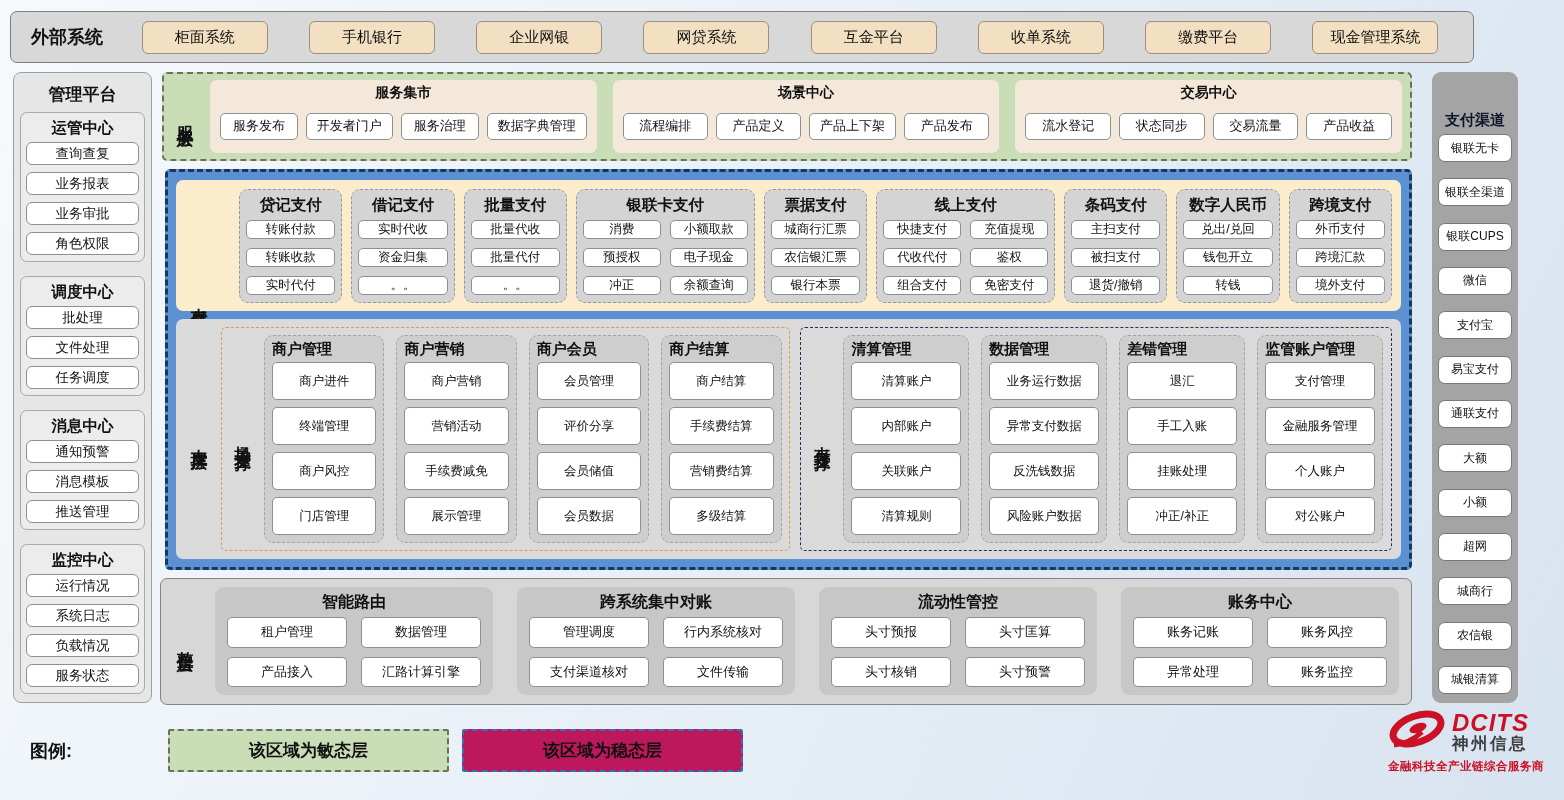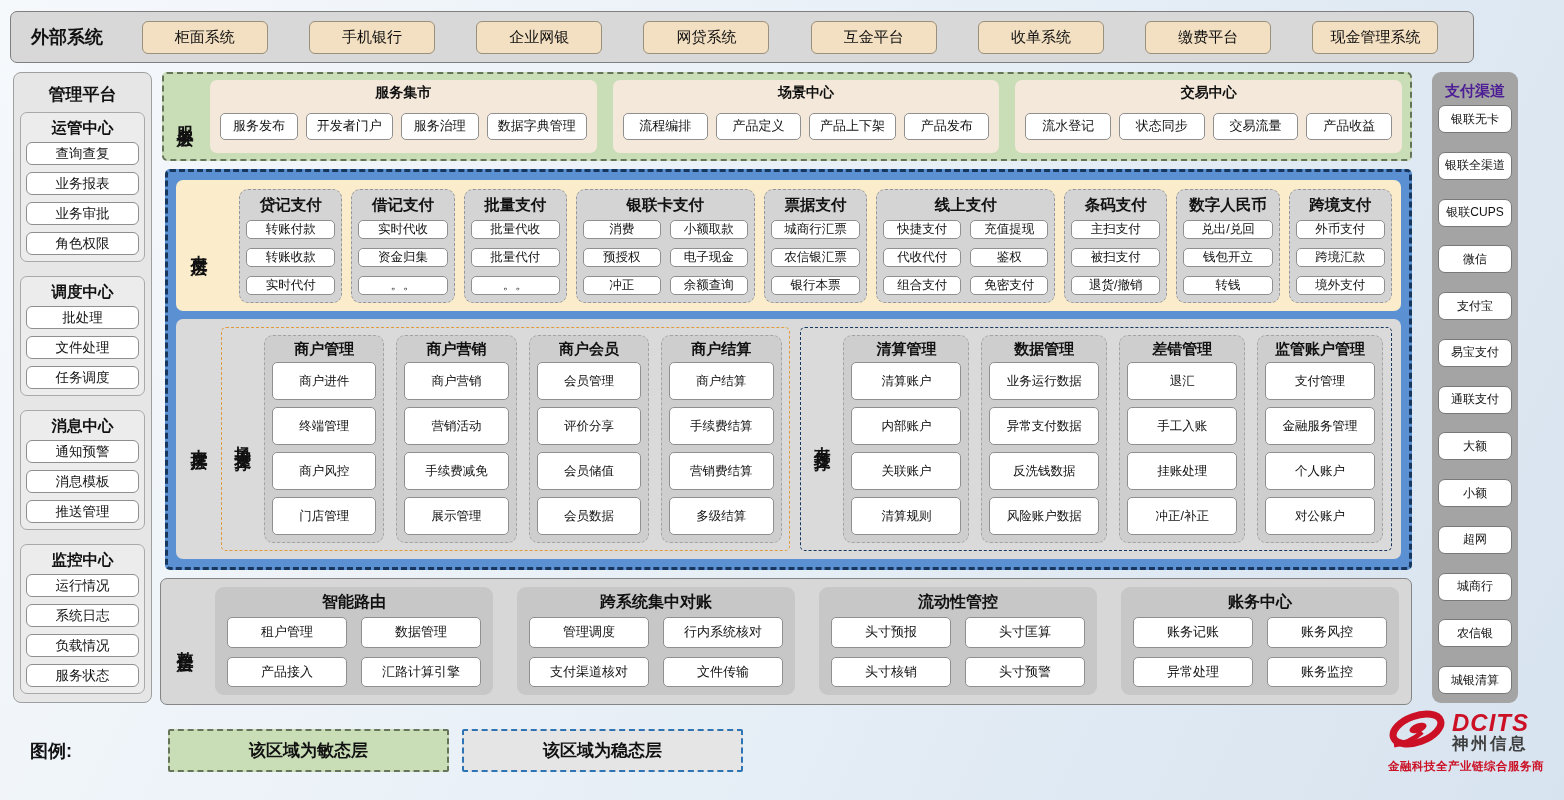--- a/index.html
+++ b/index.html
@@ -64,21 +64,21 @@
   .svc-chip { height:27px; padding:0 10px; flex:1; font-size:13px; border-radius:5px; }
 
   
   .stable-box {
     position:absolute; left:165px; top:169px; width:1247px; height:401px;
     background:#5b90d2; border:3px dashed #17375e; border-radius:5px;
     padding:8px; display:flex; flex-direction:column; gap:8px;
   }
 
   
-  .payment-layer { background:#fbedcb; border-radius:7px; height:166px; display:flex; align-items:center; padding:8px 9px; gap:26px; }
+  .payment-layer { background:#fbedcb; border-radius:7px; height:166px; display:flex; align-items:flex-end; padding:8px 9px; gap:26px; }
   .payment-layer .vlabel { width:28px; }
   .pay-cols { flex:1; display:flex; gap:9px; }
   .pay-col {
     flex:1; background:#d4d4d4; border:1.6px dashed #979797; border-radius:9px;
     padding:4px 6px 7px; display:flex; flex-direction:column;
   }
   .pay-col[data-cols="2"] { flex:1.85; }
   .pay-col-title { text-align:center; font-weight:bold; font-size:15.5px; padding:1px 0 4px; white-space:nowrap; }
   .pay-items { flex:1; display:grid; grid-template-columns:1fr; gap:9px; }
   .pay-col[data-cols="2"] .pay-items { grid-template-columns:1fr 1fr; }
@@ -90,21 +90,21 @@
   .support-sections { flex:1; display:flex; gap:10px; }
   .support-section { flex:1; border-radius:5px; display:flex; padding:7px 8px; gap:8px; }
   .support-section[data-variant="orange"] { border:1.8px dashed #e19a3c; }
   .support-section[data-variant="navy"]   { border:1.8px dashed #17375e; flex:1.04; }
   .support-section .vlabel { width:26px; font-size:16.5px; }
   .support-groups { flex:1; display:flex; gap:12px; }
   .support-group {
     flex:1; background:#cecece; border:1.6px dashed #a3a3a3; border-radius:9px;
     padding:3px 7px 7px; display:flex; flex-direction:column;
   }
-  .support-group-title { text-align:center; font-weight:bold; font-size:15px; padding:1px 0 3px; white-space:nowrap; }
+  .support-group-title { font-weight:bold; font-size:15px; padding:1px 0 3px; white-space:nowrap; }
   .support-items { flex:1; display:flex; flex-direction:column; justify-content:space-between; gap:7px; }
   .support-chip { height:38px; font-size:12.5px; border-radius:5px; }
 
   
   .integration-layer {
     position:absolute; left:160px; top:578px; width:1252px; height:127px;
     background:#d7d7d7; border:1.5px solid #858585; border-radius:7px;
     display:flex; align-items:stretch; padding:8px 12px 9px 8px; gap:14px;
   }
   .integration-layer .vlabel { width:32px; }
@@ -113,34 +113,34 @@
   .int-group-title { text-align:center; font-weight:bold; font-size:16px; padding:2px 0 4px; }
   .int-items { flex:1; display:grid; grid-template-columns:1fr 1fr; gap:9px 14px; }
   .int-chip { font-size:13px; border-radius:5px; }
 
   
   .right-sidebar {
     position:absolute; left:1432px; top:72px; width:86px; height:631px;
     background:#a4a4a4; border-radius:9px;
     display:flex; flex-direction:column; padding:8px 6px 9px;
   }
-  .right-sidebar-title { color:#4c1d95; font-weight:bold; font-size:15px; text-align:center; padding:2px 0 4px; white-space:nowrap; }
+  .right-sidebar-title { color:#0f172a; font-weight:bold; font-size:15px; text-align:center; padding:2px 0 4px; white-space:nowrap;margin-top:29px; }
   .channel-items { flex:1; display:flex; flex-direction:column; justify-content:space-between; }
   .channel-chip { height:28px; font-size:12px; border-radius:7px; border-color:#787878; }
 
   
   .legend { position:absolute; left:30px; top:729px; display:flex; align-items:center; }
   .legend-label { font-size:18px; font-weight:bold; margin-right:96px; }
   .legend-box {
     width:281px; height:43px; margin-right:13px; border-radius:2px;
     display:flex; align-items:center; justify-content:center;
     font-size:17px; font-weight:bold;
   }
   .legend-box[data-variant="green"] { background:#c9ddb6; border:2.5px dashed #66755a; }
-  .legend-box[data-variant="blue"]  { background:#e5e5e5; border:2.5px dashed #2e74b5; }
+  .legend-box[data-variant="blue"]  { background:#be185d; border:2.5px dashed #2e74b5; }
 
   
   .branding { position:absolute; left:1388px; top:707px; width:172px; }
   .brand-row { display:flex; align-items:center; gap:6px; }
   .brand-text { display:flex; flex-direction:column; line-height:1.05; }
   .brand-name { color:#cc1126; font-weight:bold; font-style:italic; font-size:24px; letter-spacing:1px; }
   .brand-company { color:#3f3f3f; font-weight:bold; font-size:16.5px; letter-spacing:2.5px; }
   .brand-tagline { color:#cc1126; font-weight:bold; font-size:11.5px; margin-top:4px; white-space:nowrap; letter-spacing:0.5px; }
 </style>
 </head>

